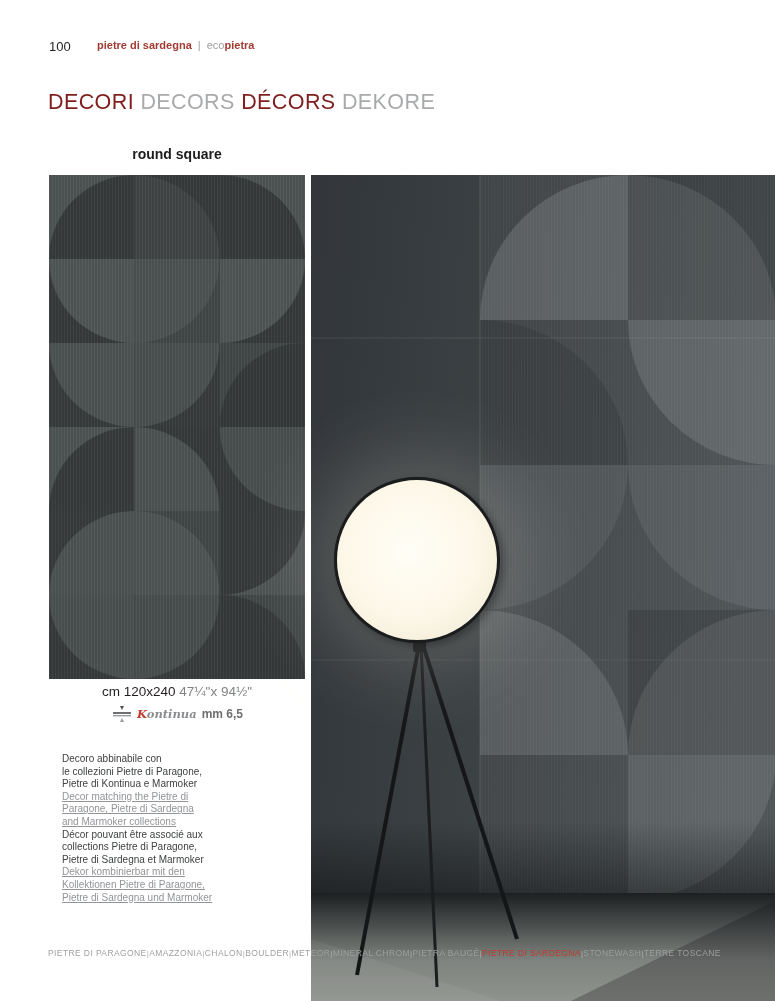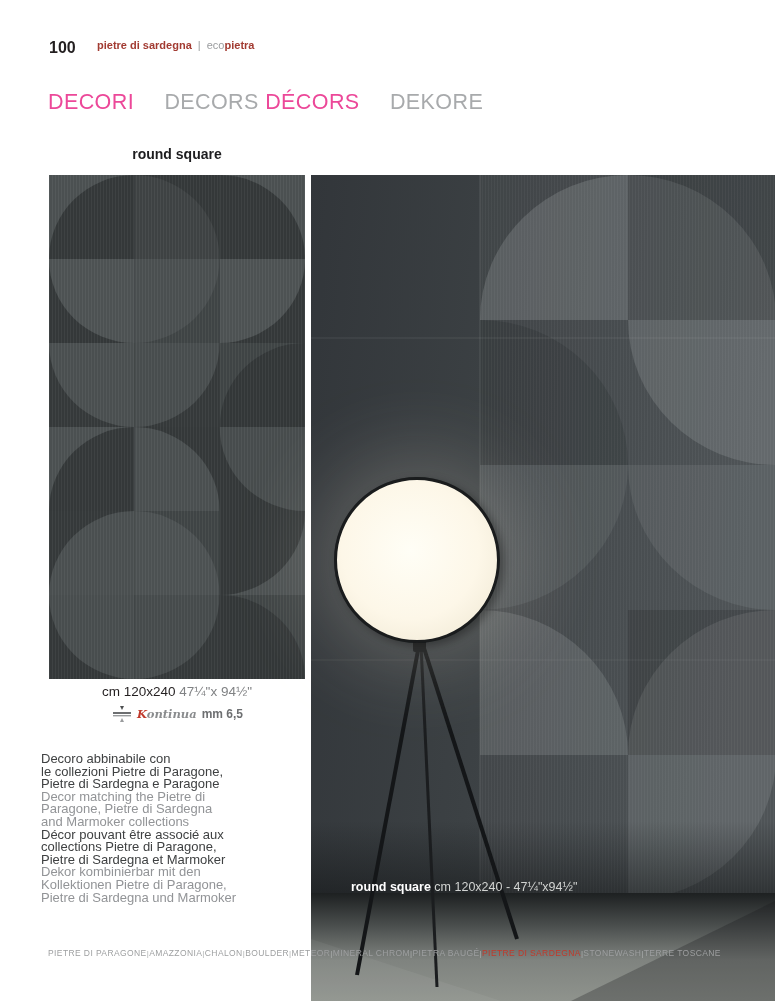--- a/index.html
+++ b/index.html
@@ -2,51 +2,51 @@
 <html><head>
 <meta charset="utf-8">
 <style>
   * { margin:0; padding:0; box-sizing:border-box; }
   html,body { background:#ffffff; }
   .page {
     position:relative; width:775px; height:1001px; background:#ffffff;
     font-family:"Liberation Sans", sans-serif; overflow:hidden;
   }
   
-  .hdr { position:absolute; top:39px; left:49px; font-size:16px; font-weight:bold; color:#231f20; }
+  .hdr { position:absolute; top:39px; left:49px; font-size:13px; font-weight:normal; color:#231f20; }
   .hdr-collection { position:absolute; top:39px; left:97px; font-size:11px; }
   .hdr-collection .red { color:#a23b32; font-weight:bold; }
   .hdr-collection .sep { color:#9a9c9e; font-weight:normal; padding:0 3px; }
   .hdr-collection .eco { color:#9a9c9e; font-weight:normal; }
   
   .title { position:absolute; top:90px; left:48px; font-size:21.5px; letter-spacing:0.4px; }
-  .title .dark { color:#ec4899;margin-top:36px; }
-  .title .light { color:#a8aaac;margin-left:24px; }
+  .title .dark { color:#7f1d1d;margin-top:36px; }
+  .title .light { color:#a8aaac; }
   
   .decor-name { position:absolute; top:146px; left:49px; width:256px; text-align:center;
     font-size:14px; font-weight:bold; color:#1d1d1f; }
   
   .tile { position:absolute; top:175px; left:49px; width:256px; height:504px; background:#3a3e3f; }
   .tile svg { display:block; }
   
   .dims { position:absolute; top:684px; left:49px; width:256px; text-align:center; font-size:13.5px; }
   .dims .cm { font-weight:normal; color:#231f20; }
   .dims .in { color:#808284; }
   .kontinua-row { position:absolute; top:706px; left:49px; width:256px; text-align:center;
     font-size:11px; color:#7d7f81;font-weight:bold; }
   .kontinua-row .thick-icon { display:inline-block; vertical-align:middle; margin-right:6px; }
   .kontinua-word { display:inline-block; vertical-align:middle;
     font-family:"DejaVu Serif", serif; font-style:italic; font-size:11.5px; color:#8a8c8e; }
   .kontinua-word::first-letter { color:#c0392b; }
   .kontinua-row .mm { display:inline-block; vertical-align:middle; margin-left:5px;
     font-size:12px; color:#6d6f71; }
   
-  .descr { position:absolute; top:753px; left:41px; width:215px; font-size:13px; line-height:12.6px; }
+  .descr { position:absolute; top:753px; left:62px; width:215px; font-size:10px; line-height:12.6px; }
   .descr .dark { color:#3f4142; }
-  .descr .gray { color:#929497; }
+  .descr .gray { color:#929497;text-decoration:underline; }
   
   .photo { position:absolute; top:175px; left:311px; width:464px; height:826px; background:#3a3e40; }
   .photo svg.scene { position:absolute; top:0; left:0; }
   .lamp-disc {
     position:absolute; left:23px; top:302px; width:166px; height:166px; border-radius:50%;
     background:radial-gradient(circle at 46% 44%, #fffef6 0%, #fdf7e8 55%, #f3ecd9 82%, #e8e0cc 100%);
     border:3px solid #1a1c1d;
     box-shadow:4px 3px 8px rgba(0,0,0,0.35), 0 0 85px 18px rgba(253,247,228,0.22);
   }
   .photo-caption { position:absolute; left:40px; top:705px; font-size:12.5px; white-space:nowrap; }
@@ -146,21 +146,21 @@
       <polygon points="9,0 13,0 11,4" fill="#4d4f51"></polygon>
       <rect x="2" y="6" width="18" height="2" fill="#6d6f71"></rect>
       <rect x="2" y="9" width="18" height="1.4" fill="#9a9c9e"></rect>
       <polygon points="9,16 13,16 11,12" fill="#9a9c9e"></polygon>
     </svg><span class="kontinua-word">Kontinua</span><span class="mm">mm 6,5</span>
   </div>
 
   <div class="descr">
     <div class="dark">Decoro abbinabile con</div>
     <div class="dark">le collezioni Pietre di Paragone,</div>
-    <div class="dark">Pietre di Sardegna e Paragone</div>
+    <div class="dark">Pietre di Kontinua e Marmoker</div>
     <div class="gray">Decor matching the Pietre di</div>
     <div class="gray">Paragone, Pietre di Sardegna</div>
     <div class="gray">and Marmoker collections</div>
     <div class="dark">Décor pouvant être associé aux</div>
     <div class="dark">collections Pietre di Paragone,</div>
     <div class="dark">Pietre di Sardegna et Marmoker</div>
     <div class="gray">Dekor kombinierbar mit den</div>
     <div class="gray">Kollektionen Pietre di Paragone,</div>
     <div class="gray">Pietre di Sardegna und Marmoker</div>
   </div>
@@ -212,24 +212,20 @@
       <rect x="0" y="718" width="464" height="108" fill="url(#floorgrad)"></rect>
       <polygon points="260,826 464,726 464,826" fill="rgba(20,23,24,0.28)"></polygon>
       <polygon points="0,826 0,764 190,826" fill="rgba(255,255,255,0.05)"></polygon>
 
       <line x1="108" y1="470" x2="46" y2="800" stroke="#141618" stroke-width="4"></line>
       <line x1="112" y1="470" x2="206" y2="764" stroke="#141618" stroke-width="4"></line>
       <line x1="110" y1="470" x2="126" y2="812" stroke="#1b1d1f" stroke-width="3"></line>
       <rect x="102" y="460" width="13" height="17" rx="2" fill="#141618"></rect>
     </svg>
     <div class="lamp-disc"></div>
-    <div class="photo-caption">
-      <span class="nm">round square</span>
-      <span class="sz">cm 120x240 - 47¼"x94½"</span>
-    </div>
   </div>
 
   <div class="footer">
     <span class="item">PIETRE DI PARAGONE</span>
     <span class="div">|</span>
     <span class="item">AMAZZONIA</span>
     <span class="div">|</span>
     <span class="item">CHALON</span>
     <span class="div">|</span>
     <span class="item">BOULDER</span>

